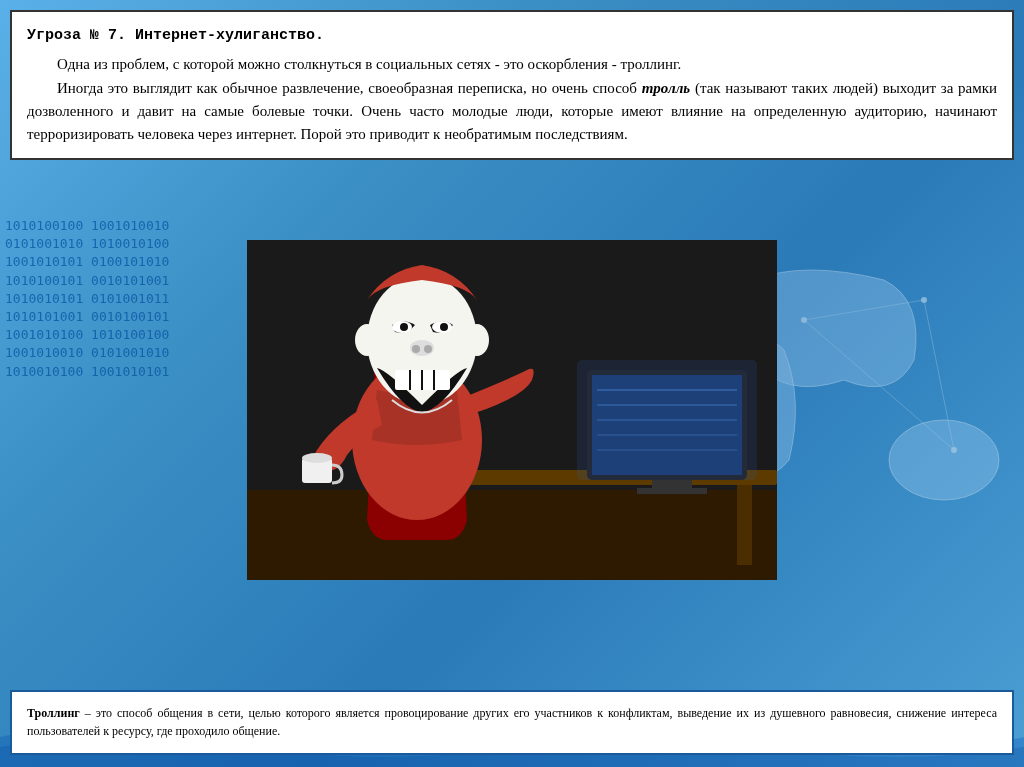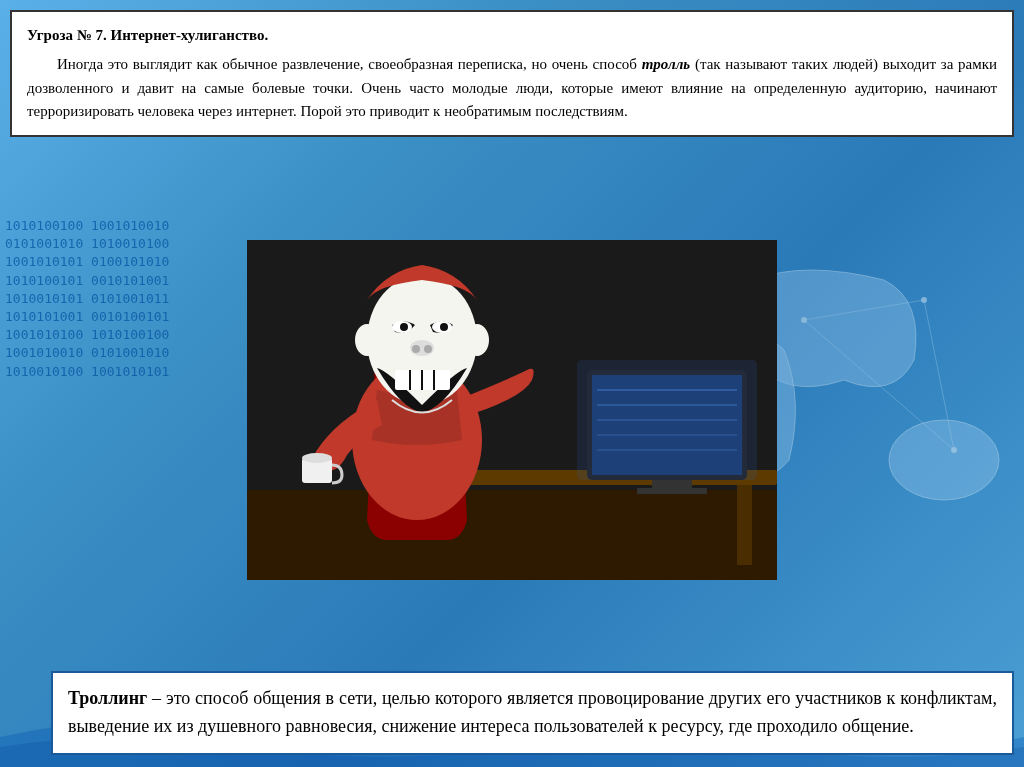--- a/index.html
+++ b/index.html
@@ -77,20 +77,21 @@
       font-size: 15px;
       line-height: 1.55;
       color: #000;
       text-align: justify;
     }
 
     .top-text-box .title-line {
       font-weight: bold;
       font-size: 15px;
       margin-bottom: 6px;
+      font-family: Liberation Mono, monospace;
     }
 
     .top-text-box .indent {
       text-indent: 2em;
     }
 
     .top-text-box em {
       font-style: italic;
       font-weight: bold;
       margin-top: 12px;
@@ -119,25 +120,24 @@
     
     .bottom-text-box {
       position: absolute;
       bottom: 12px;
       left: 10px;
       right: 10px;
       background: white;
       border: 2px solid #1a5a9a;
       padding: 12px 15px;
       z-index: 10;
-      font-size: 18px;
+      font-size: 12px;
       line-height: 1.55;
       color: #000;
       text-align: justify;
-      margin-left: 41px;
     }
 
     .bottom-text-box .bold-word {
       font-weight: bold;
     }
 
     
     .troll-svg-wrapper {
       width: 100%;
       height: 100%;
@@ -187,20 +187,21 @@
   </svg>
 </div>
 
 <svg class="wave-decoration" viewBox="0 0 1024 60" xmlns="http://www.w3.org/2000/svg" preserveAspectRatio="none">
   <path d="M0,30 Q128,0 256,30 Q384,60 512,30 Q640,0 768,30 Q896,60 1024,30 L1024,60 L0,60 Z" fill="rgba(0,80,180,0.3)"></path>
   <path d="M0,40 Q128,20 256,40 Q384,60 512,40 Q640,20 768,40 Q896,60 1024,40 L1024,60 L0,60 Z" fill="rgba(0,60,150,0.2)"></path>
 </svg>
 
 <div class="top-text-box">
   <div class="title-line">Угроза № 7. Интернет-хулиганство.</div>
+  <div class="indent">Одна из проблем, с которой можно столкнуться в социальных сетях - это оскорбления - троллинг.</div>
   <div class="indent">
     <span>Иногда это выглядит как обычное развлечение, своеобразная переписка, но очень способ </span><em>тролль</em><span> (так называют таких людей) выходит за рамки дозволенного и давит на самые болевые точки. Очень часто молодые люди, которые имеют влияние на определенную аудиторию, начинают терроризировать человека через интернет. Порой это приводит к необратимым последствиям.</span>
   </div>
 </div>
 
 <div class="center-image-area">
   <div class="troll-image-container">
     <svg class="troll-svg-wrapper" viewBox="0 0 530 340" xmlns="http://www.w3.org/2000/svg">
 
       <rect width="530" height="340" fill="#1a1a1a"></rect>

